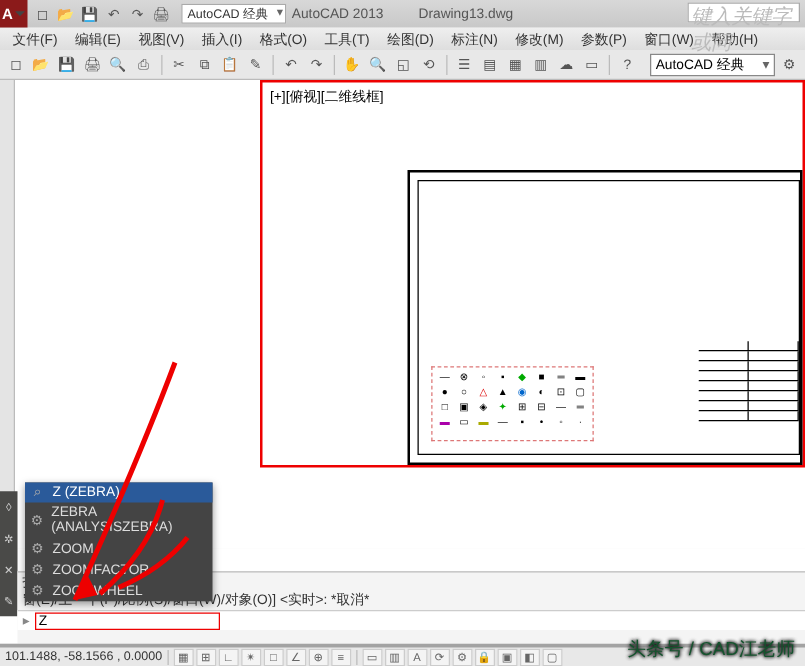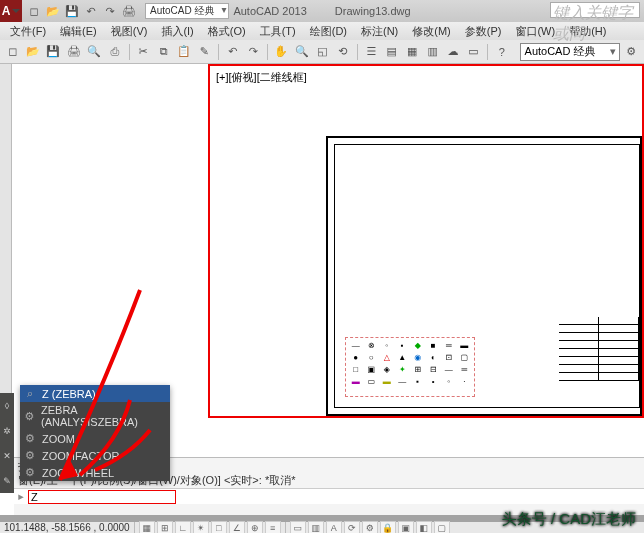--- a/index.html
+++ b/index.html
@@ -20,21 +20,21 @@
   
   .toolbar { height: 24px; background:#e8e8e8; border-bottom:1px solid #bbb; display:flex; align-items:center; padding:0 4px; gap:3px;}
   .tb-btn { width:18px; height:18px; display:flex; align-items:center; justify-content:center; color:#555; cursor:pointer; border:1px solid transparent;}
   .tb-sep { width:1px; height:16px; background:#bbb; margin:0 2px;}
   .ws-combo { margin-left:6px; background:#fff; border:1px solid #888; height:18px; font-size:11px; padding:0 18px 0 4px; position:relative; min-width:100px;}
   .ws-combo::after{content:'▾'; position:absolute; right:3px; top:1px; color:#666;}
   
   .work { position:relative; height: 375px; background:#f4f4f4; display:flex;}
   .palette-left { width:12px; background:#e4e4e4; border-right:1px solid #bbb;}
   .canvas-wrap { flex:1; position:relative; background:#fff;}
-  .red-frame { position:absolute; left:196px; top:0; right:0; height:354px; border:2px solid #e00; background:#fff;}
+  .red-frame { position:absolute; left:196px; top:0; right:0; height:310px; border:2px solid #e00; background:#fff;}
   .vp-label { position:absolute; left:6px; top:4px; font-size:11px; color:#000; }
   .paper { position:absolute; left:116px; top:70px; right:0; bottom:0; border:2px solid #000;}
   .inner-box { position:absolute; left:6px; top:6px; right:0; bottom:6px; border:1px solid #000;}
   .legend { position:absolute; left:10px; bottom:10px; width:130px; height:60px; border:1px dashed #d77; }
   .legend-grid { display:grid; grid-template-columns:repeat(8,1fr); grid-auto-rows:10px; gap:2px; padding:3px;}
   .sym { font-size:8px; text-align:center; color:#000;}
   .sym.g{color:#0a0;} .sym.b{color:#06c;} .sym.r{color:#d00;} .sym.m{color:#a0a;} .sym.y{color:#aa0;}
   .blk { position:absolute; right:0; bottom:10px; width:80px; height:80px;}
   .blk-row{height:8px; border-bottom:1px solid #000; display:flex;}
   .blk-row>div{border-right:1px solid #000; flex:1;}
@@ -46,21 +46,21 @@
   .ac-row{display:flex; align-items:center; gap:6px; padding:2px 4px;}
   .ac-row.hl{background:#2a5a9a; color:#fff;}
   .ac-ic{width:12px; text-align:center; color:#aaa;}
   
   .cmd-area { position:absolute; left:14px; bottom:18px; right:0; height:58px; background:#f4f4f4; border-top:1px solid #bbb; font-size:11px; color:#333;}
   .cmd-hist { padding:1px 4px; line-height:14px;}
   .cmd-input-row { display:flex; align-items:center; height:16px; border-top:1px solid #ccc; background:#fff;}
   .cmd-ic{width:14px; text-align:center; color:#888;}
   .cmd-input{flex:0 0 56px; border:1px solid #e00; height:14px; padding:0 2px; font-size:11px;}
   
-  .status { position:absolute; left:0; bottom:0; right:0; height:18px; background:#e8e8e8; border-top:7px solid #a3a3a3; display:flex; align-items:center; font-size:10px; color:#333; padding:0 4px; gap:2px;}
+  .status { position:absolute; left:0; bottom:0; right:0; height:18px; background:#e8e8e8; border-top:3px solid #a3a3a3; display:flex; align-items:center; font-size:10px; color:#333; padding:0 4px; gap:2px;}
   .st-coords{min-width:120px;}
   .st-sep{width:1px;height:12px;background:#bbb;margin:0 2px;}
   .st-btn{width:16px;height:14px;border:1px solid #ccc;background:#f4f4f4;display:flex;align-items:center;justify-content:center;font-size:9px;color:#666;cursor:pointer;}
   
   .watermark { position:absolute; right:8px; bottom:4px; color:#14532d; font-size:15px; text-shadow:0 0 3px #000,0 0 3px #000; font-weight:500; z-index:10; pointer-events:none;}
   
   .arrow-svg { position:absolute; left:0; top:0; pointer-events:none; z-index:8;}
 </style>
 </head>
 <body>

